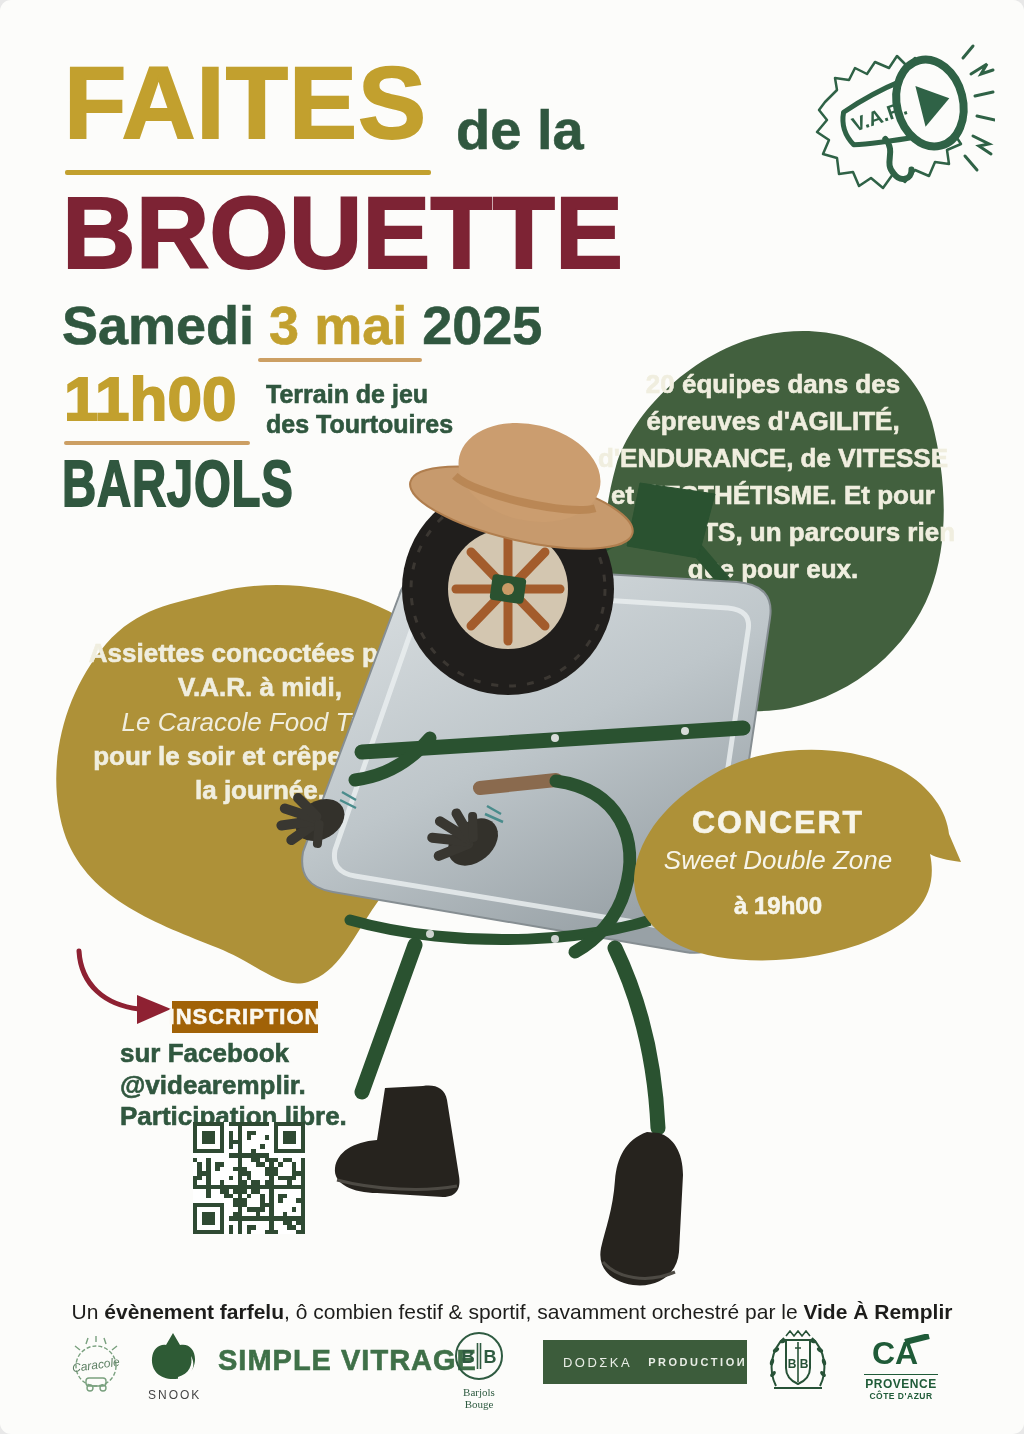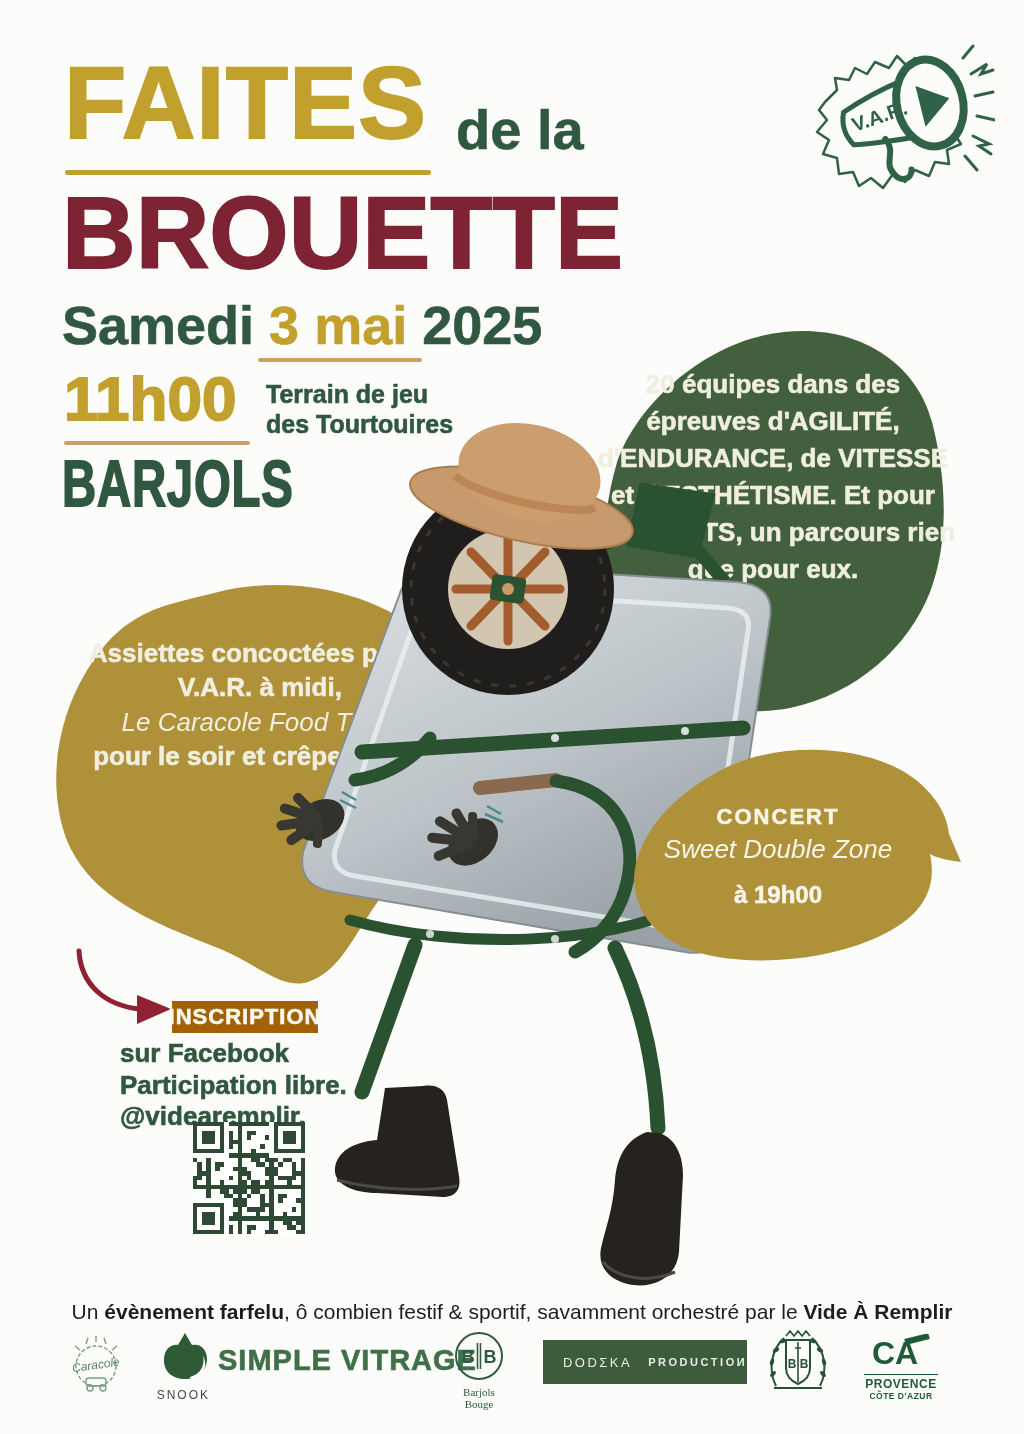--- a/index.html
+++ b/index.html
@@ -1,17 +1,17 @@
 <!DOCTYPE html>
 <html><head>
 <meta charset="utf-8">
 <style>
   html,body{margin:0;padding:0;background:#e8e8e8;}
   #poster{position:relative;width:1024px;height:1434px;background:#FCFCFA;overflow:hidden;
-          font-family:"Liberation Sans",sans-serif;margin:0 auto;}
+          font-family:"Liberation Sans",sans-serif;margin:0 auto;border-radius:11px;}
   .abs{position:absolute;}
   .heavy{-webkit-text-stroke:1.8px currentColor;font-weight:700;}
   .semi{-webkit-text-stroke:.6px currentColor;font-weight:700;}
   .gold{color:#C2A02E;}
   .green{color:#30573F;}
   .maroon{color:#7D2334;}
   .cream{color:#F0EEDF;}
   .rule{position:absolute;border-radius:2px;}
   .blob-text{position:absolute;text-align:center;}
   .it{font-style:italic;font-weight:400;}
@@ -68,20 +68,21 @@
 
   <div class="abs" style="left:50px;top:578px;width:430px;height:412px;">
     <svg width="430" height="412" viewBox="0 0 430 412">
       <path d="M168,14 C250,-6 340,18 392,72 C428,110 426,164 406,210 C386,256 352,288 322,332 C302,362 288,394 258,404 C230,412 208,386 168,370 C108,346 40,322 16,260 C-6,198 10,120 56,66 C88,30 120,26 168,14 Z" fill="#AE9138"></path>
     </svg>
     <div class="blob-text cream" style="left:0px;right:10px;top:58px;font-size:26px;line-height:1.32;">
       <div class="semi">Assiettes concoctées par le</div>
       <div class="semi">V.A.R. à midi,</div>
       <div class="it">Le Caracole Food Truck</div>
       <div class="semi">pour le soir et crêpes toute</div>
+      <div class="semi">la journée.</div>
     </div>
   </div>
 
   <svg class="abs" style="left:225px;top:400px;" width="575" height="900" viewBox="0 0 575 900">
     <defs>
       <linearGradient id="tubGrad" x1="0" y1="0" x2="0.6" y2="1">
         <stop offset="0" stop-color="#DDE2E4"></stop>
           <stop offset="0.55" stop-color="#BEC6CA"></stop>
           <stop offset="1" stop-color="#98A1A6"></stop>
       </linearGradient>
@@ -173,38 +174,38 @@
       <ellipse cx="300" cy="72" rx="72" ry="48" fill="#CB9D6F"></ellipse>
       <path d="M228,92 C252,106 348,106 372,92" stroke="#B5824F" stroke-width="8" fill="none" opacity="0.8"></path>
     </g>
   </svg>
 
   <div class="abs" style="left:625px;top:742px;width:340px;height:232px;">
     <svg width="340" height="232" viewBox="0 0 340 232">
       <path d="M96,28 C150,0 228,2 276,28 C306,45 322,70 324,92 L336,120 C322,118 312,116 305,112 C313,150 295,178 246,198 C188,222 104,226 56,204 C18,186 2,152 12,118 C24,78 56,50 96,28 Z" fill="#AE9138"></path>
     </svg>
     <div class="blob-text" style="left:0;right:34px;top:62px;color:#F7F5EA;">
-      <div class="semi" style="font-size:22px;letter-spacing:2px;">CONCERT</div>
+      <div class="semi" style="font-size:32px;letter-spacing:2px;">CONCERT</div>
       <div class="it" style="font-size:26px;margin-top:4px;">Sweet Double Zone</div>
       <div class="semi" style="font-size:24px;margin-top:16px;">à 19h00</div>
     </div>
   </div>
 
   <svg class="abs" style="left:65px;top:945px;" width="112" height="86" viewBox="0 0 112 86">
     <path d="M14,6 C16,40 40,60 74,64" stroke="#8E2132" stroke-width="5" fill="none" stroke-linecap="round"></path>
     <polygon points="72,50 106,64 72,79" fill="#8E2132"></polygon>
   </svg>
   <div class="abs" style="left:172px;top:1001px;width:146px;height:32px;background:#a16207;color:#FBF8F0;
               display:flex;align-items:center;justify-content:center;">
     <span class="semi" style="font-size:22px;letter-spacing:1px;">INSCRIPTION</span>
   </div>
   <div class="abs semi green" style="left:120px;top:1038px;width:255px;text-align:left;font-size:26px;line-height:1.22;">
     <div>sur Facebook</div>
+    <div>@videaremplir.</div>
     <div>Participation libre.</div>
-    <div>@videaremplir.</div>
   </div>
 
   <svg id="qr" class="abs" style="left:193px;top:1122px;shape-rendering:crispEdges;" width="112" height="112" viewBox="0 0 25 25">
       <rect x="0" y="0" width="25" height="25" fill="#FFFFFF"></rect>
       <rect x="0" y="0" width="7" height="7" fill="#2F4A33"></rect>
       <rect x="1" y="1" width="5" height="5" fill="#FFFFFF"></rect>
       <rect x="2" y="2" width="3" height="3" fill="#2F4A33"></rect>
       <rect x="18" y="0" width="7" height="7" fill="#2F4A33"></rect>
       <rect x="19" y="1" width="5" height="5" fill="#FFFFFF"></rect>
       <rect x="20" y="2" width="3" height="3" fill="#2F4A33"></rect>
@@ -437,21 +438,21 @@
     <g stroke="#79A07E" fill="none" stroke-width="1.4">
       <circle cx="30" cy="32" r="20" stroke-dasharray="4 2"></circle>
       <path d="M20,10 L22,4 M30,8 L30,2 M40,10 L38,4 M14,16 L9,12 M46,16 L51,12"></path>
       <rect x="20" y="44" width="20" height="8" rx="3"></rect>
       <circle cx="24" cy="54" r="3"></circle>
         <circle cx="37" cy="54" r="3"></circle>
     </g>
     <text x="30" y="35" text-anchor="middle" font-size="12" font-style="italic" font-family="Liberation Serif,serif" fill="#5E8064" transform="rotate(-8 30 32)">Caracole</text>
   </svg>
 
-  <div class="abs" style="left:148px;top:1332px;width:62px;text-align:right;">
+  <div class="abs" style="left:148px;top:1332px;width:62px;text-align:left;">
     <svg width="50" height="50" viewBox="0 0 50 50">
       <path d="M25,1 L32,13 C41,11 47,18 47,27 C47,39 38,47 25,47 C12,47 3,39 4,26 C5,17 11,12 18,13 Z" fill="#2E5B35"></path>
       <path d="M30,45 C41,42 45,33 43,24 C49,35 43,46 30,47 Z" fill="#FCFCFA"></path>
     </svg>
     <div style="font-size:12px;letter-spacing:2px;color:#454545;margin-top:2px;">SNOOK</div>
   </div>
 
   <div class="abs semi" style="left:218px;top:1344px;font-size:29px;color:#3F7048;letter-spacing:1px;">SIMPLE VITRAGE</div>
 
   <div class="abs" style="left:448px;top:1330px;width:62px;text-align:center;">

